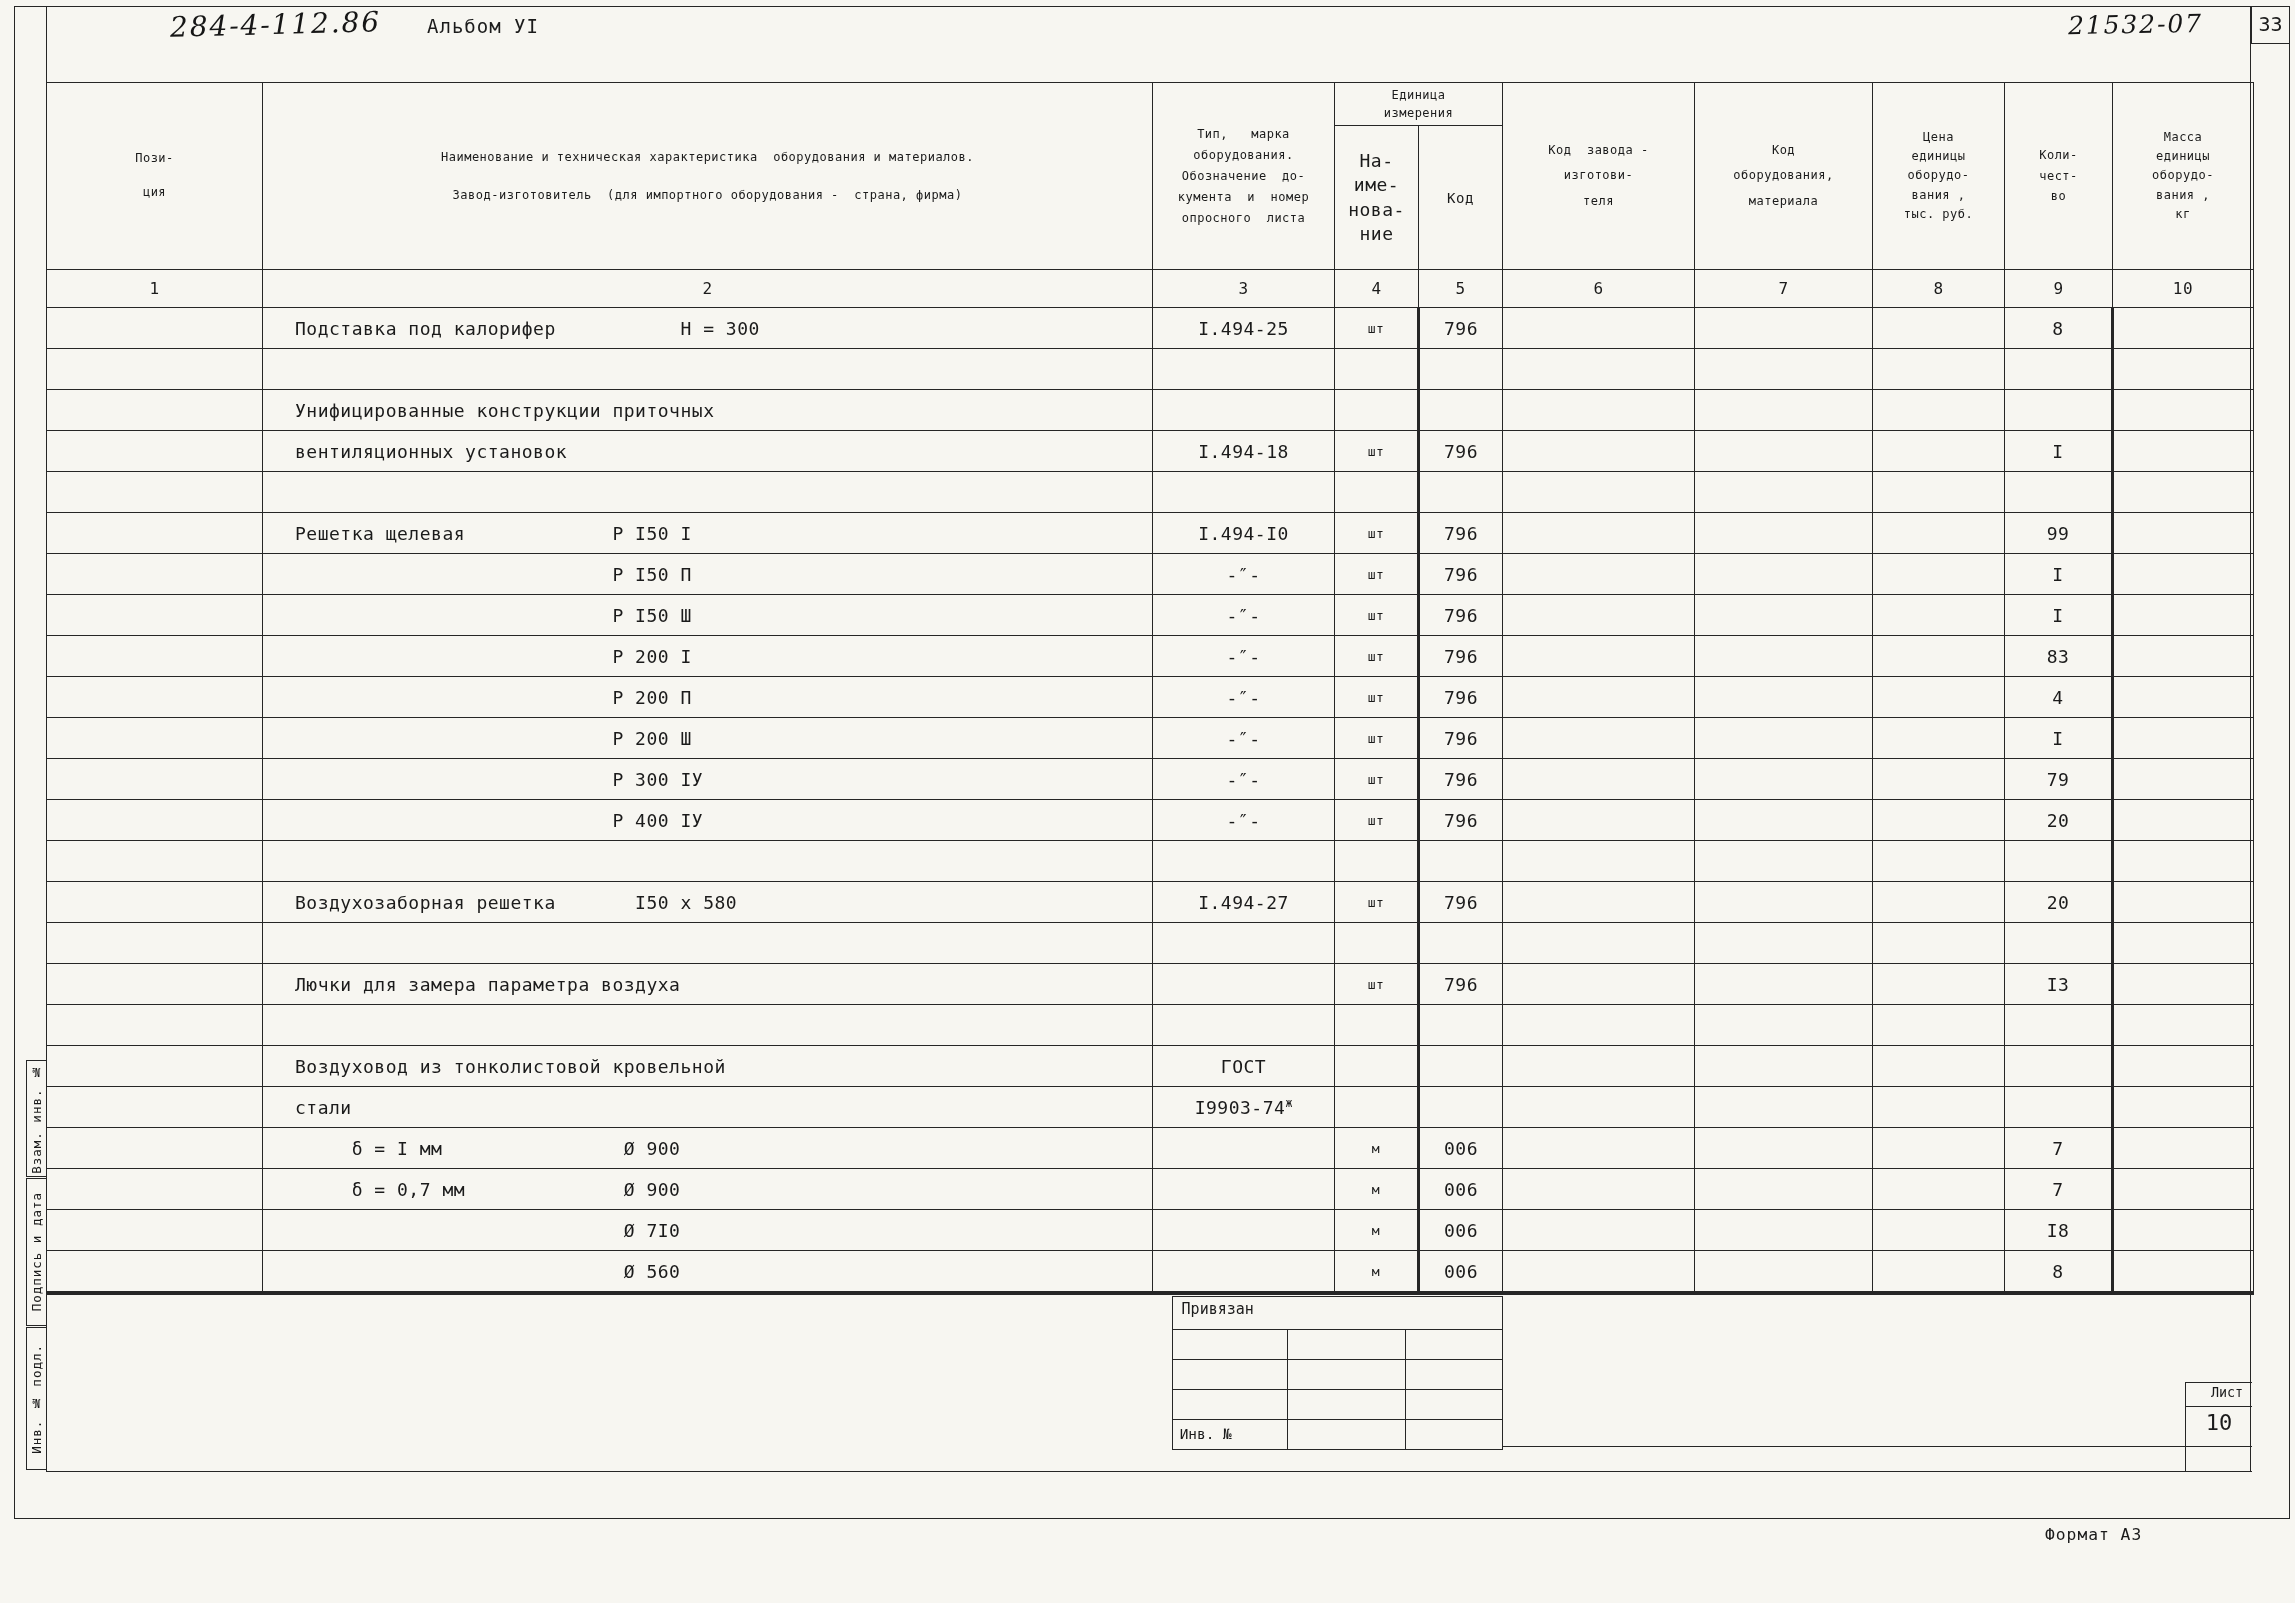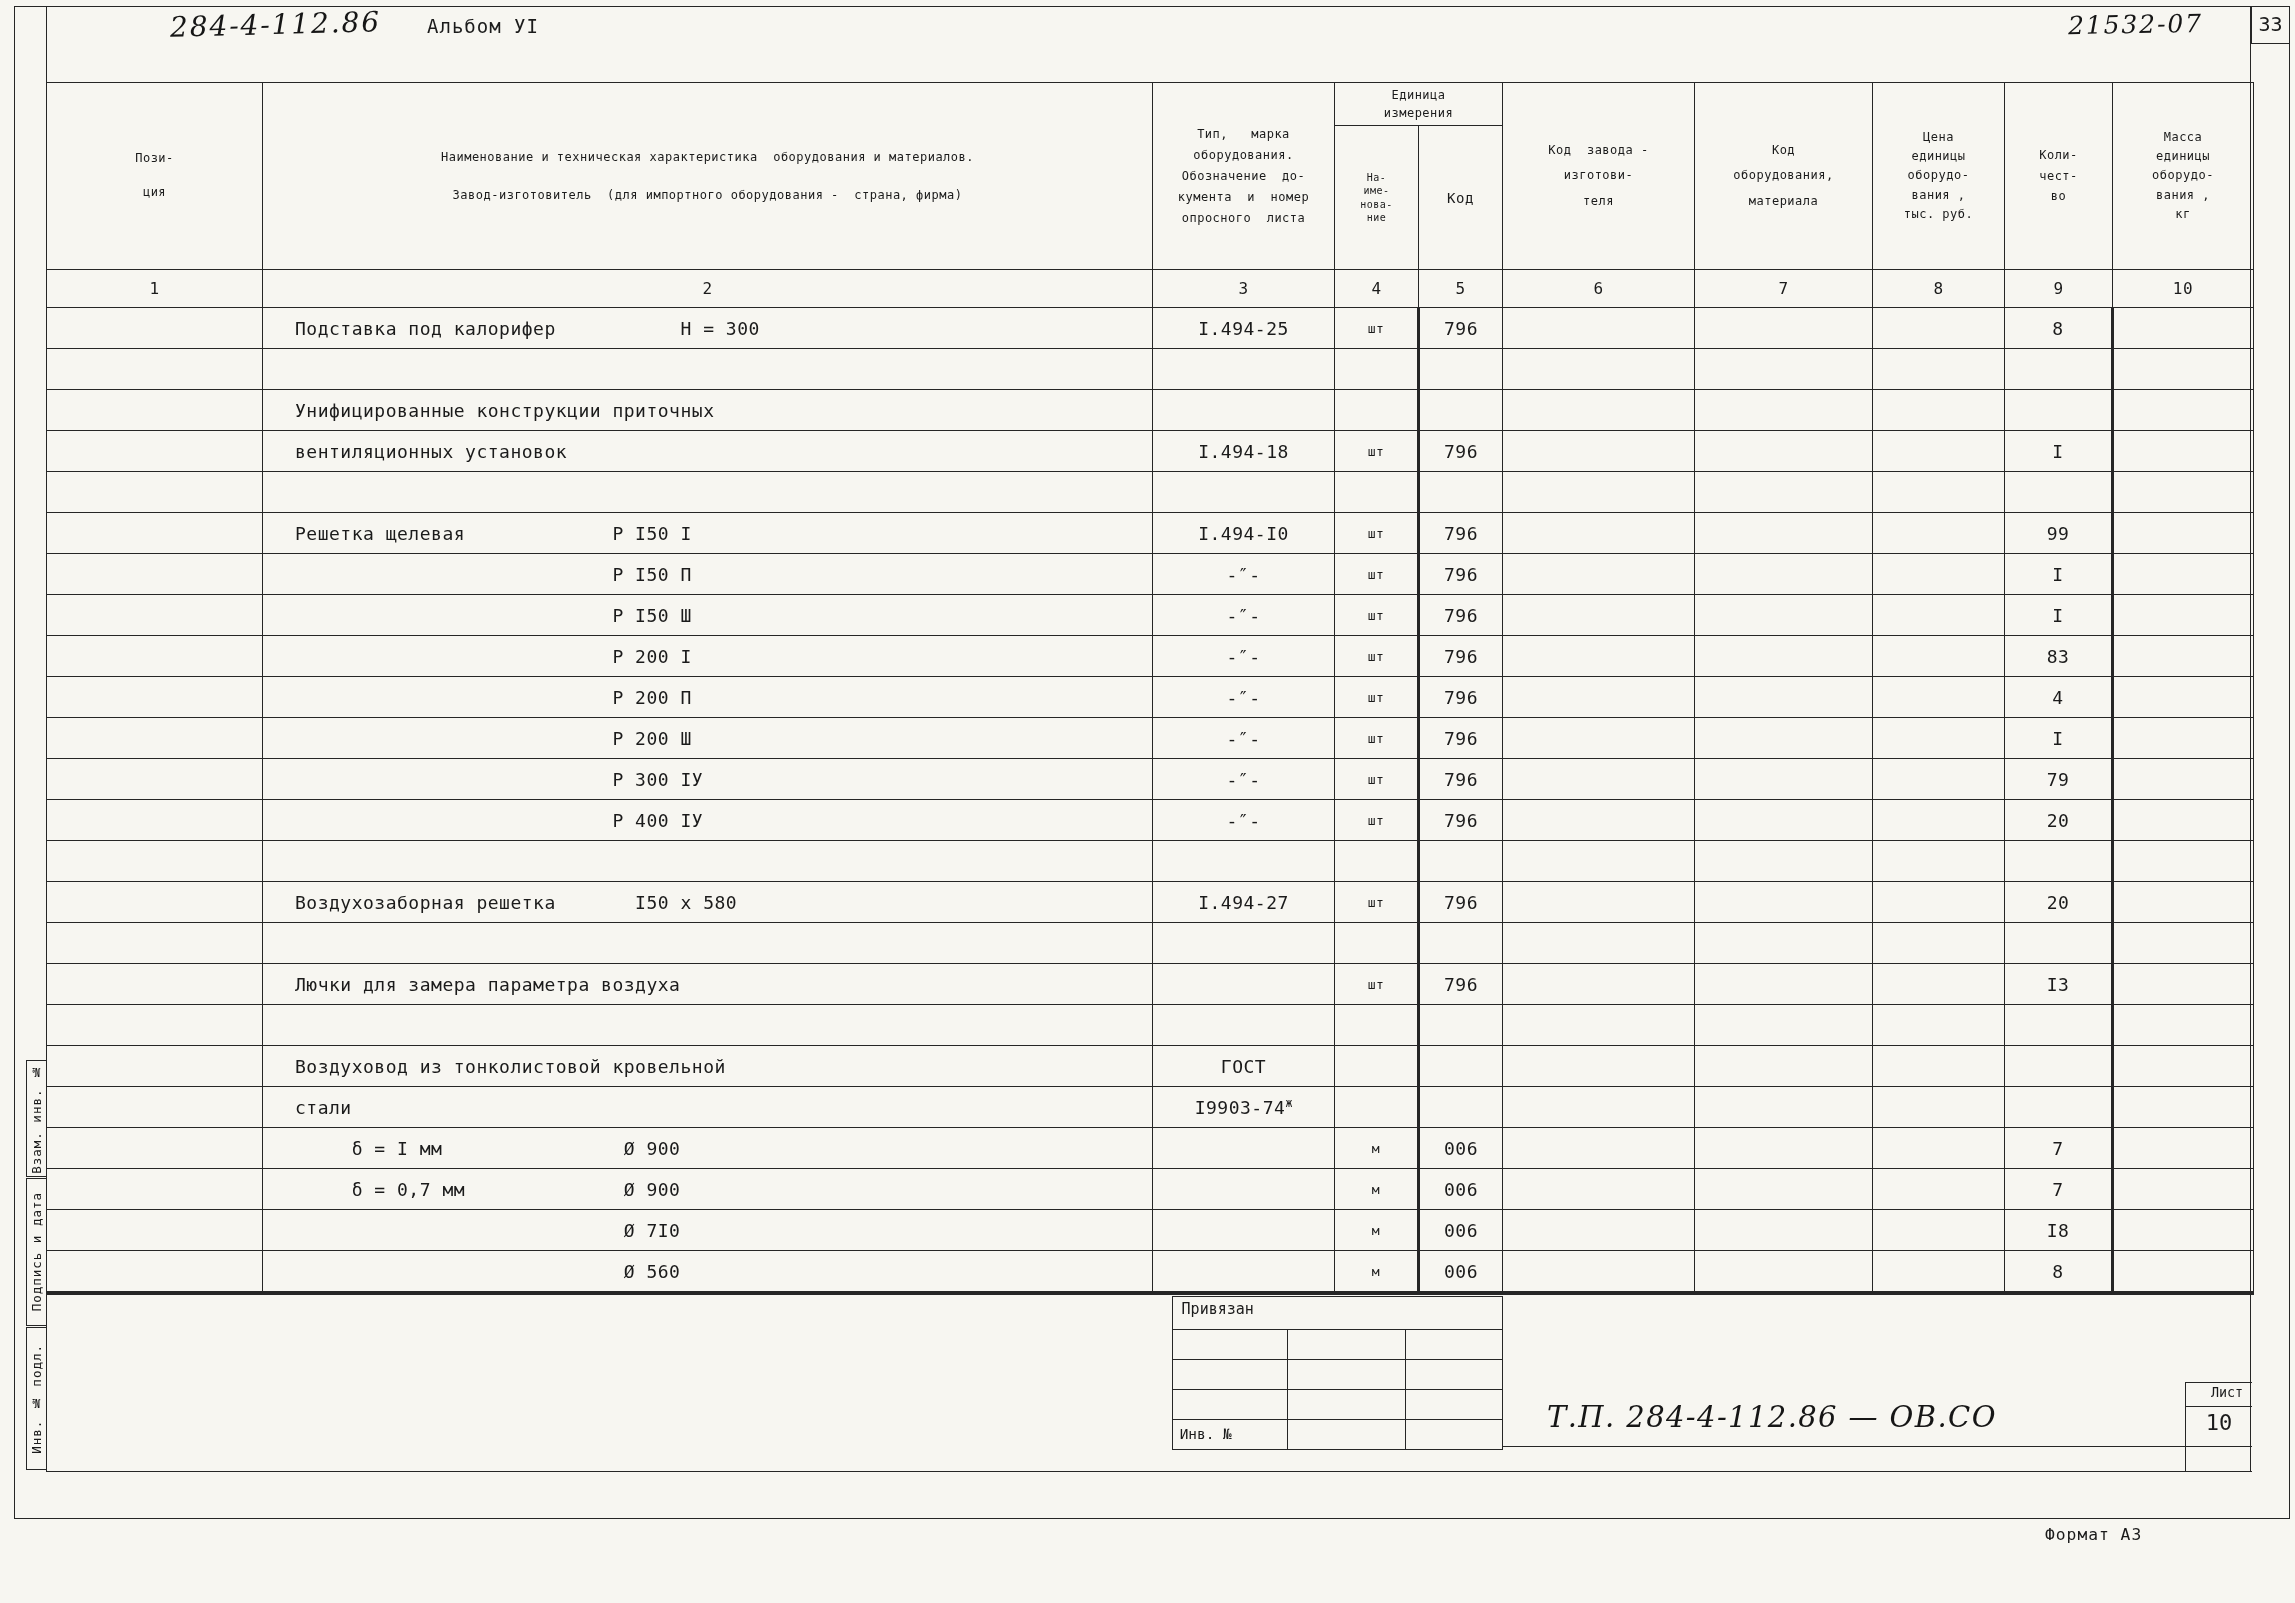--- a/index.html
+++ b/index.html
@@ -61,21 +61,21 @@
     font-size:12px;
   }
   tr.h-main{height:43px;}
   tr.h-sub{height:144px;}
   tr.h-num{height:38px;}
   tr.h-num th{font-size:16px;white-space:normal;}
   .th-c1{line-height:2.8;}
   .th-c2{line-height:3.2;}
   .th-c3{line-height:1.75;}
   .th-unit{line-height:1.5;}
-  .th-c4{line-height:1.35;font-size:10px;}
+  .th-c4{line-height:1.35;font-size:18px;}
   .th-c5{font-size:14px;}
   .th-c6,.th-c7{line-height:2.1;}
   .th-c8,.th-c10{line-height:1.6;}
   .th-c9{line-height:1.7;}
   tbody td{
     height:40px;
     font-size:18px;
     text-align:center;
   }
   tbody td.name{
@@ -554,18 +554,17 @@
     </tr>
   </tbody>
     </table>
 
   <div class="ln tb-line"></div>
   <div class="ln tb-vert"></div>
   <div class="ln tb-top"></div>
   <div class="ln tb-mid"></div>
   <div class="list-label">Лист</div>
   <div class="list-number">10</div>
-  <div class="hand title-hand">Т.П. 284-4-112.86 — ОВ.СО</div>
 
   <div class="format-label">Формат А3</div>
 
 </div>
 
 
 </body></html>

